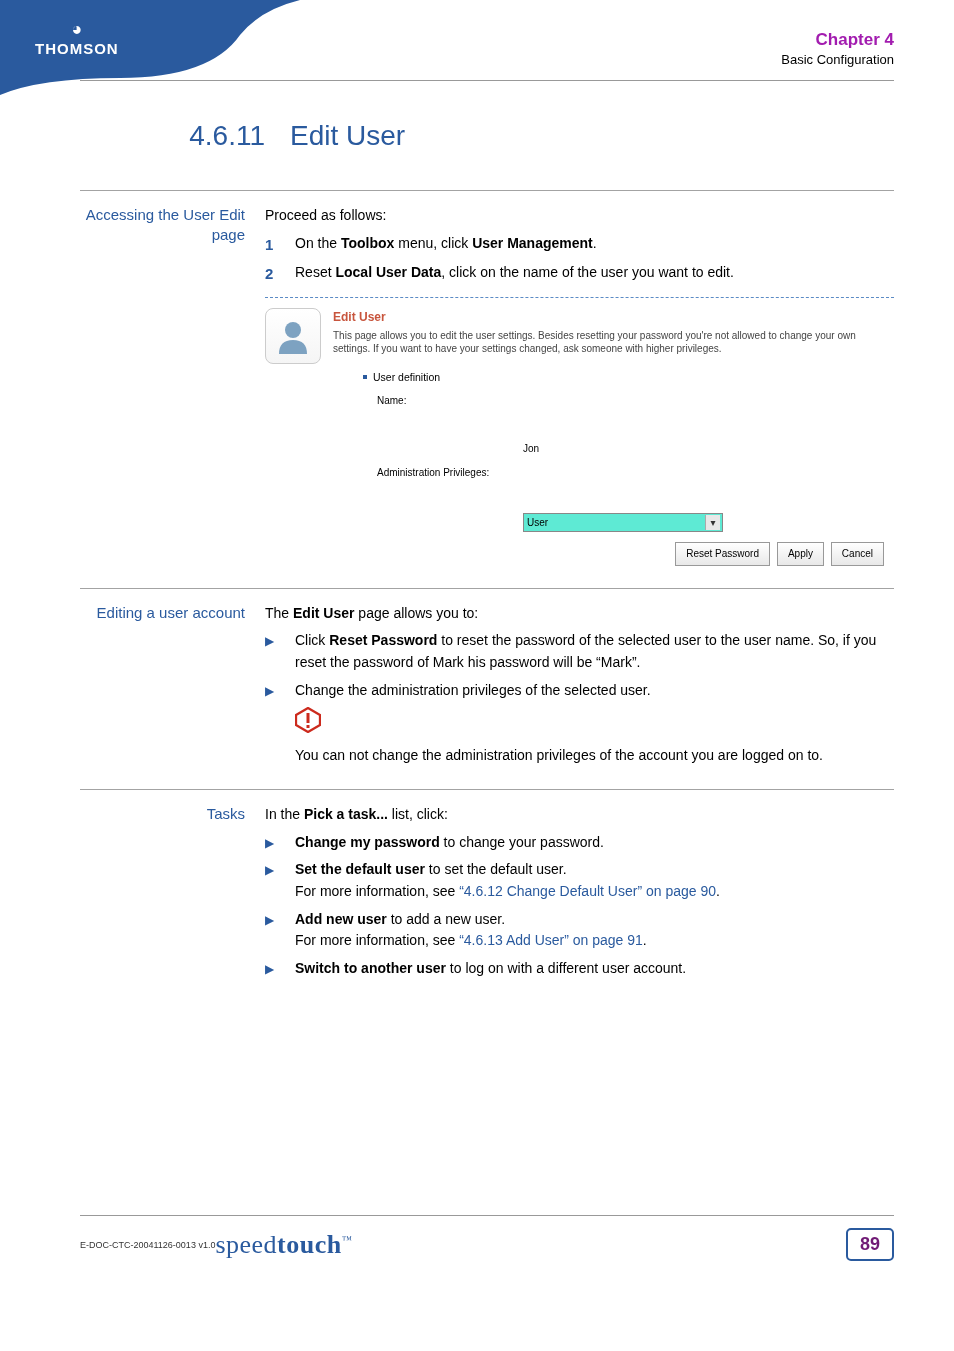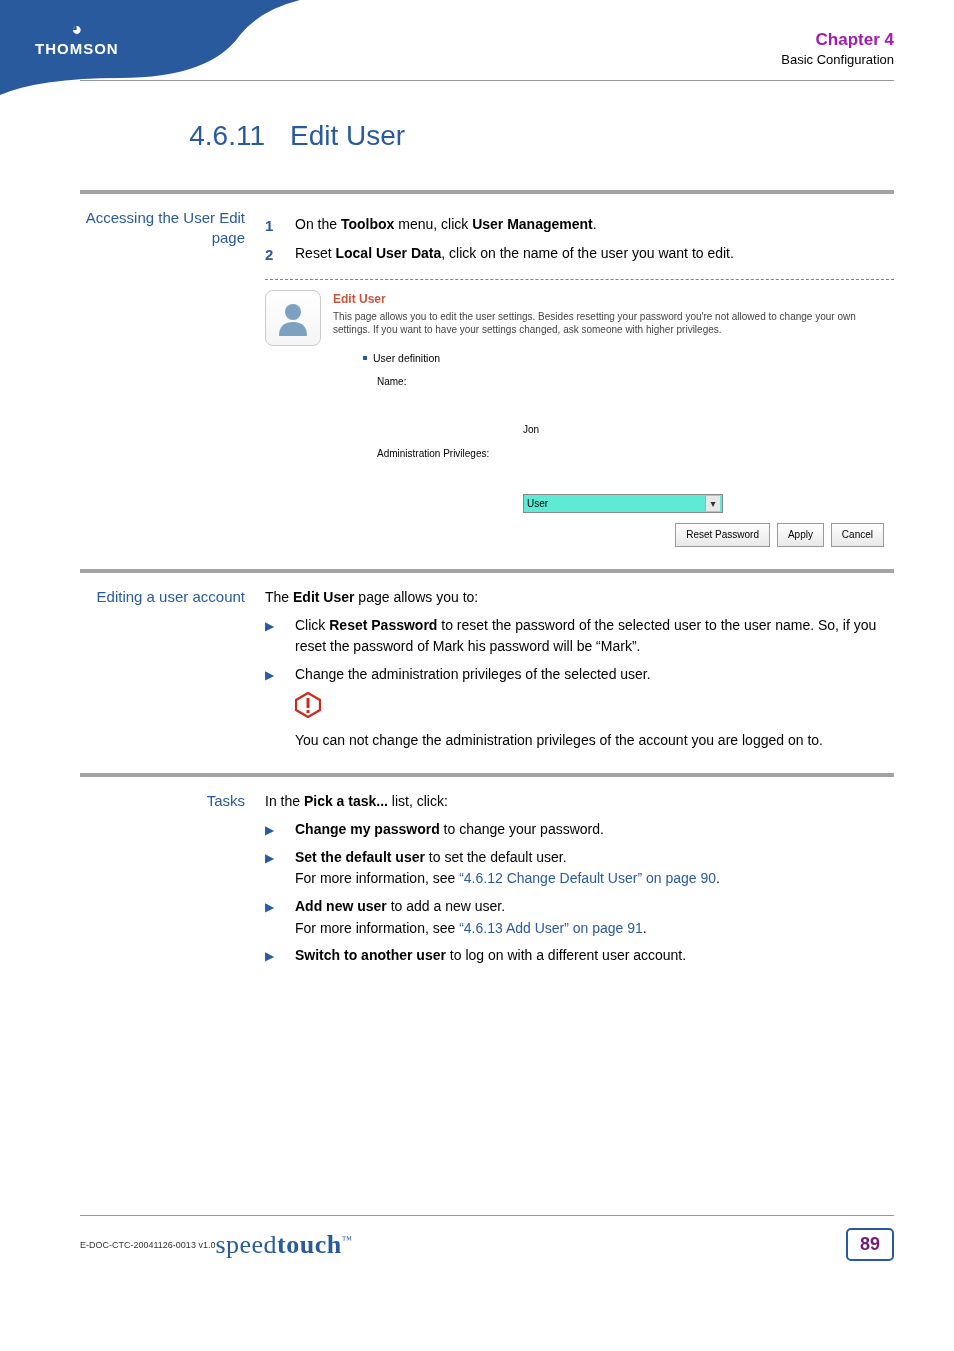--- a/index.html
+++ b/index.html
@@ -74,21 +74,21 @@
       font-family: "Trebuchet MS", sans-serif;
     }
     .content {
       position: absolute;
       top: 190px;
       left: 80px;
       right: 60px;
     }
     .block {
       display: flex;
-      border-top: 4px solid #a3a3a3;
+      border-top: 1px solid #a3a3a3;
       padding-top: 14px;
       padding-bottom: 22px;
     }
     .block-label {
       width: 185px;
       text-align: right;
       padding-right: 20px;
       color: #2a5a9e;
       font-family: "Trebuchet MS", sans-serif;
       font-size: 15px;
@@ -241,20 +241,21 @@
 <div class="hr-top"></div>
 
 <div class="section-num">4.6.11</div>
 <div class="section-title">Edit User</div>
 
 <div class="content">
 
   <div class="block">
     <div class="block-label">Accessing the User Edit page</div>
     <div class="block-body">
+      <div>Proceed as follows:</div>
       <div class="ol-num">
         <div class="ol-marker">1</div>
         <div class="ol-text">
           <span>On the </span><b>Toolbox</b><span> menu, click </span><b>User Management</b><span>.</span>
         </div>
       </div>
       <div class="ol-num">
         <div class="ol-marker">2</div>
         <div class="ol-text">
           <span>Reset </span><b>Local User Data</b><span>, click on the name of the user you want to edit.</span>

